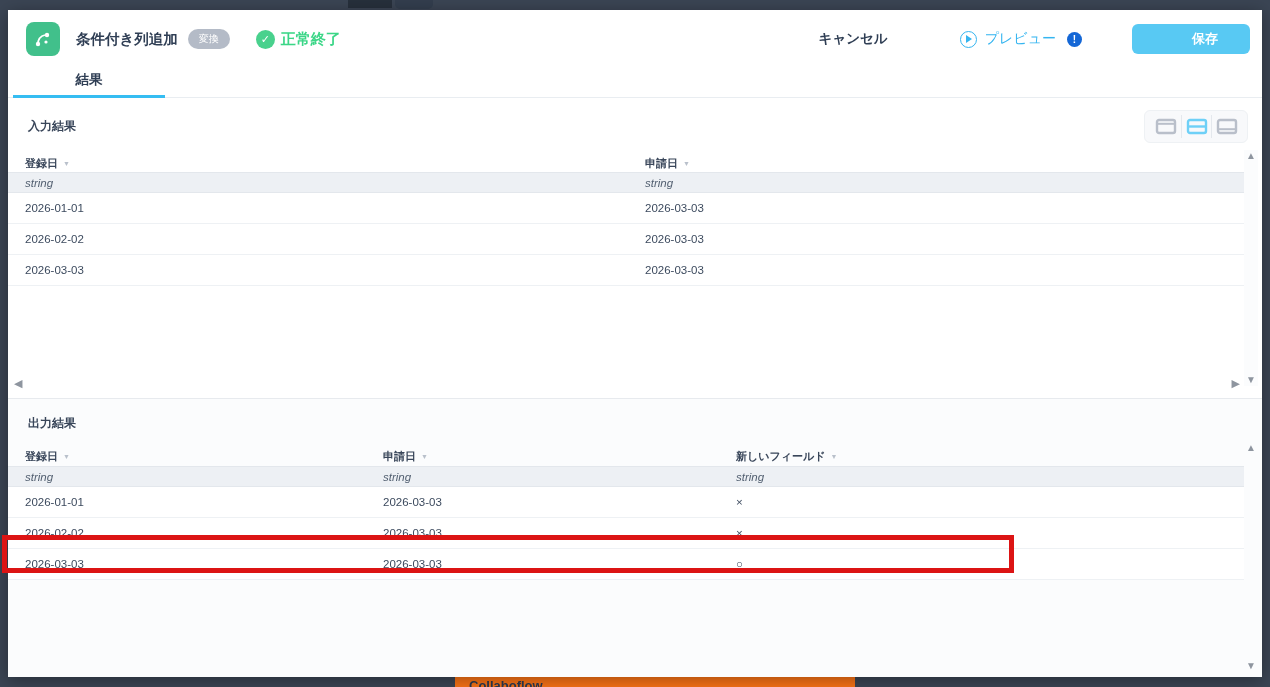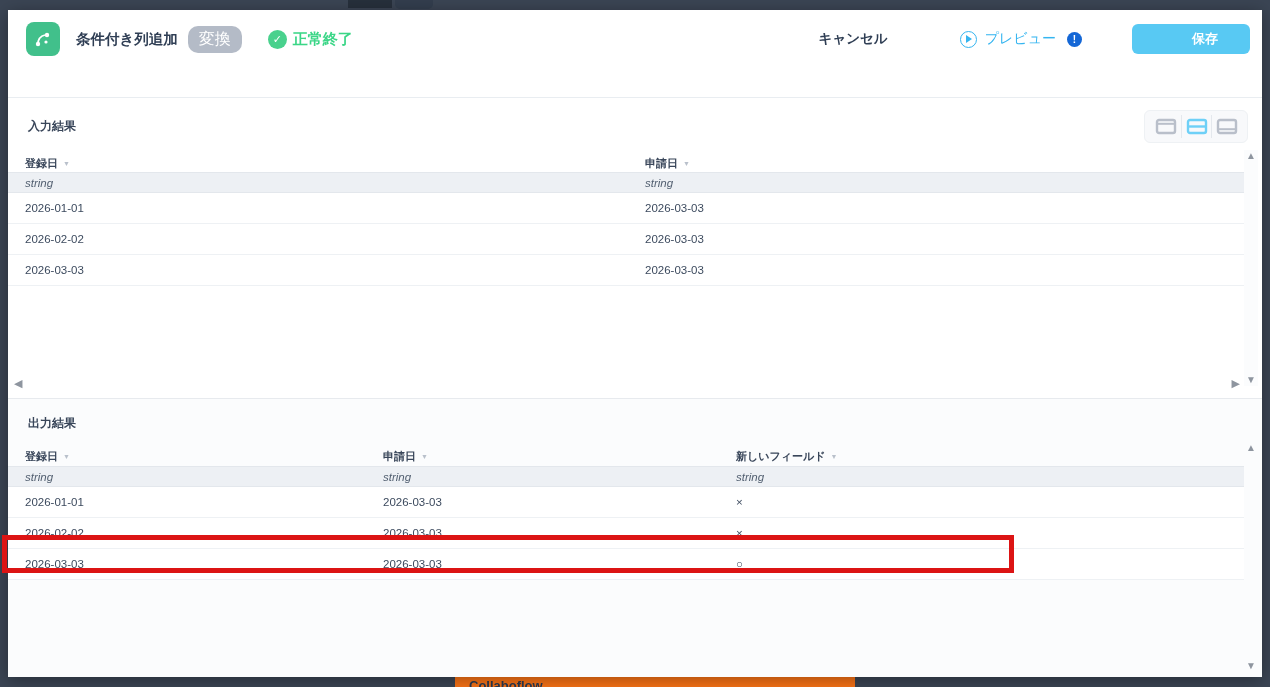--- a/index.html
+++ b/index.html
@@ -14,21 +14,21 @@
   .bg-bottom-card { position:absolute; left:455px; top:677px; width:400px; height:26px; background:#f97316; overflow:hidden; }
   .bg-bottom-card span { display:block; margin:1px 0 0 14px; font-size:13px; font-weight:bold; color:#2b3a52; }
 
   .modal { position:absolute; left:8px; top:10px; width:1254px; height:667px; background:#ffffff;
            border-radius:0; overflow:hidden; box-shadow:0 3px 16px rgba(0,0,0,.35); }
 
   
   .modal-header { height:46px; display:flex; align-items:center; padding:0 12px 0 18px; margin-top:6px; }
   .app-icon { width:34px; height:34px; background:#41c08b; border-radius:8px; display:flex; align-items:center; justify-content:center; flex:0 0 auto; }
   .modal-title { margin-left:16px; font-size:14.5px; font-weight:bold; color:#2f3e54; }
-  .badge { margin-left:10px; background:#b4bbc7; color:#ffffff; font-size:16px; padding:3px 11px; border-radius:10px; }
+  .badge { margin-left:10px; background:#b4bbc7; color:#ffffff; font-size:10px; padding:3px 11px; border-radius:10px; }
   .status { margin-left:26px; display:flex; align-items:center; gap:6px; }
   .check-circle { width:19px; height:19px; border-radius:50%; background:#49d18d; color:#fff; font-size:11px; font-weight:bold;
                   display:flex; align-items:center; justify-content:center; }
   .status-text { color:#3bd687; font-size:15px; font-weight:bold; }
   .spacer { flex:1; }
   .cancel-btn { font-size:13.5px; font-weight:bold; color:#2f3e54; margin-right:72px; cursor:pointer; background:none; border:none; font-family:inherit; }
   .preview-btn { display:flex; align-items:center; gap:8px; margin-right:50px; cursor:pointer; background:none; border:none; font-family:inherit; }
   .play-circle { width:17px; height:17px; border:1.6px solid #35b5f0; border-radius:50%; display:flex; align-items:center; justify-content:center; }
   .play-tri { width:0; height:0; border-left:6px solid #35b5f0; border-top:4px solid transparent; border-bottom:4px solid transparent; margin-left:2px; }
   .preview-label { color:#35b5f0; font-size:14px; }
@@ -124,20 +124,21 @@
         <span class="play-circle">
             <span class="play-tri"></span>
           </span>
         <span class="preview-label">プレビュー</span>
         <span class="alert-circle">!</span>
       </button>
       <button class="save-btn">保存</button>
     </div>
 
     <div class="tabs">
+        <div class="tab active">結果</div>
       </div>
 
     <div class="controls">
       <div class="ctrl-label">入力結果</div>
       <div class="view-toggle">
         <button class="vt-btn">
           <svg width="22" height="17" viewBox="0 0 22 17">
             <rect x="2" y="2" width="18" height="13" rx="2" fill="none" stroke="#b9bfca" stroke-width="2.4"></rect>
             <line x1="3" y1="5.8" x2="19" y2="5.8" stroke="#b9bfca" stroke-width="2"></line>
           </svg>

